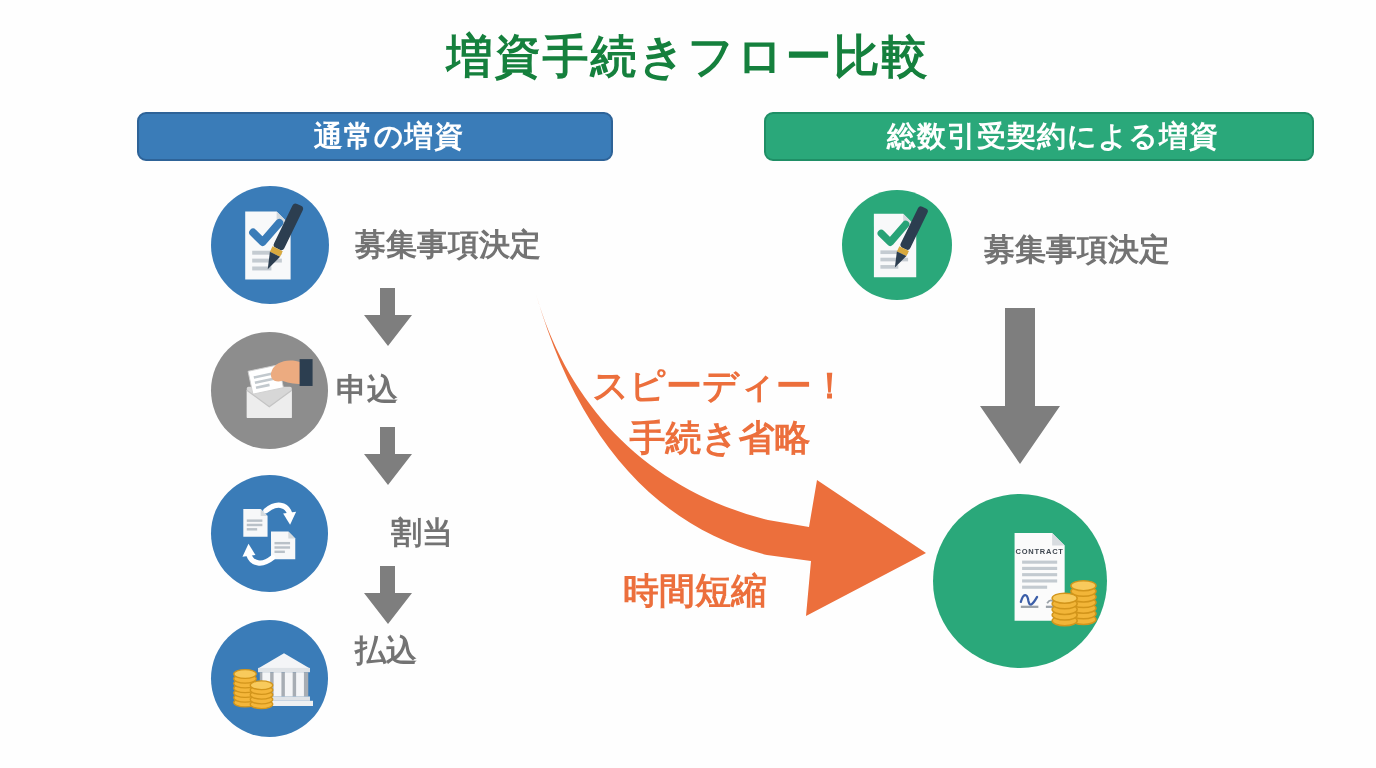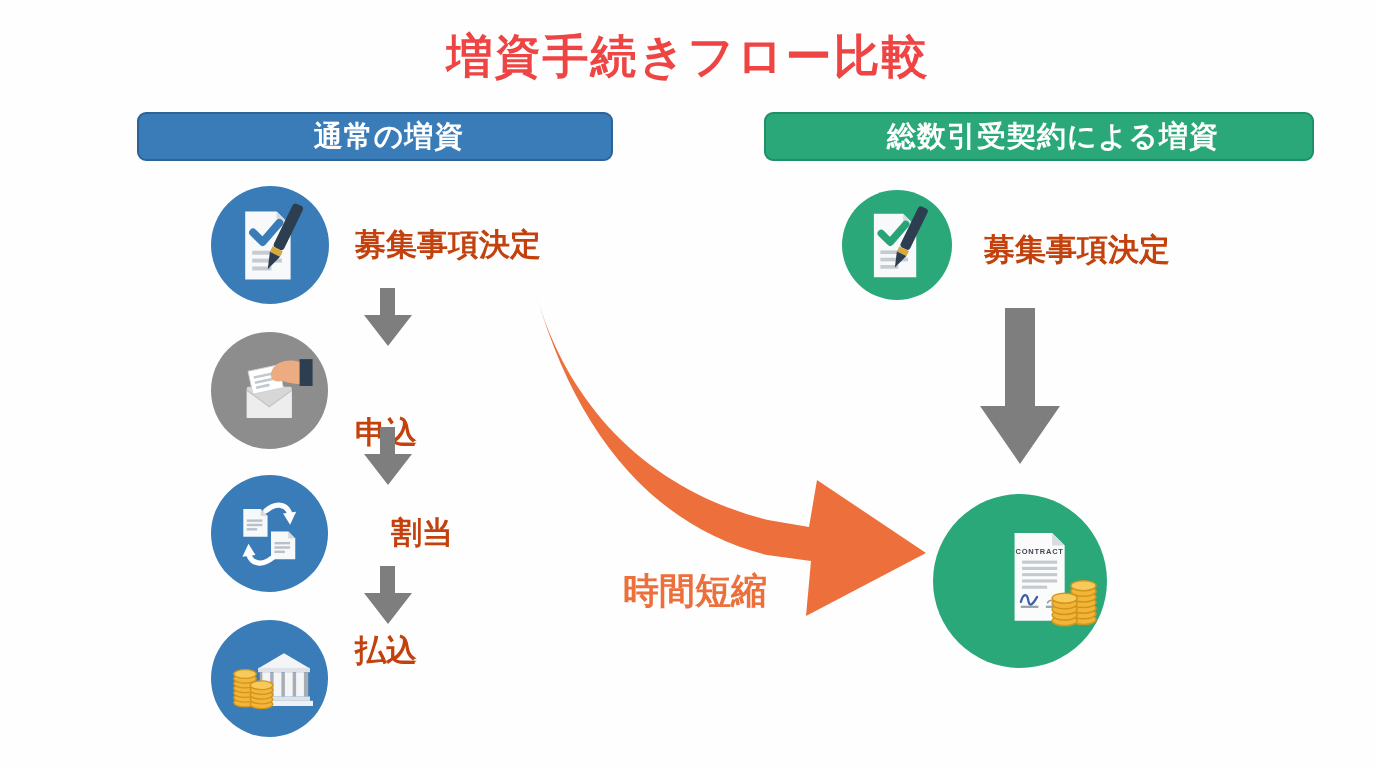--- a/index.html
+++ b/index.html
@@ -1,31 +1,31 @@
 <!DOCTYPE html>
 <html><head>
 <meta charset="utf-8">
 <style>
   html,body{margin:0;padding:0;background:#fff;}
   .canvas{position:relative;width:1376px;height:768px;background:#fefefe;overflow:hidden;
           font-family:"Liberation Sans","DejaVu Sans",sans-serif;}
   .title{position:absolute;top:26px;left:0;width:100%;text-align:center;margin:0;
-         font-size:46px;font-weight:800;color:#ef4444;letter-spacing:2px;}
+         font-size:46px;font-weight:800;color:#15803d;letter-spacing:2px;}
   .col-header{position:absolute;top:112px;height:49px;border-radius:9px;
               display:flex;align-items:center;justify-content:center;
               color:#ffffff;font-size:29px;font-weight:700;letter-spacing:1px;box-sizing:border-box;padding-left:28px;}
   .col-header.blue{left:137px;width:476px;background:#3a7cb8;border:2px solid #2e6398;}
   .col-header.green{left:764px;width:550px;background:#2aa87a;border:2px solid #1f8f66;}
   .circle{position:absolute;border-radius:50%;display:flex;align-items:center;justify-content:center;}
   .circle.blue{background:#3a7cb8;}
   .circle.gray{background:#8d8d8d;}
   .circle.green{background:#2aa87a;}
   .circle svg{width:74%;height:74%;}
   .big-circle svg{width:72%;height:72%;}
-  .step-label{position:absolute;font-size:31px;font-weight:700;color:#c2410c;white-space:nowrap;}
+  .step-label{position:absolute;font-size:31px;font-weight:700;color:#737373;white-space:nowrap;}
   .center-label{text-align:center;}
   .arrow{position:absolute;}
   .orange-note{position:absolute;color:#ec6f3c;font-weight:800;font-size:36px;
                text-align:center;line-height:1.45;white-space:nowrap;}
 </style>
 </head>
 <body>
 
 <div class="canvas">
 
@@ -67,21 +67,21 @@
         <rect x="33" y="31" width="25" height="3" fill="#c2c9ce"></rect>
         <rect x="33" y="37" width="25" height="3" fill="#c2c9ce"></rect>
         <rect x="33" y="43" width="16" height="3" fill="#c2c9ce"></rect>
       </g>
       <polygon points="24,82 24,50 50,69 76,50 76,82" fill="#ededed"></polygon>
       <polyline points="24,50 50,69 76,50" fill="none" stroke="#c4c4c4" stroke-width="1.5"></polyline>
       <path d="M88,18 C70,12 57,18 53,27 C49,36 56,42 65,39 C73,42 82,43 90,43 Z" fill="#ecab80"></path>
       <rect x="85" y="14" width="15" height="31" fill="#2c3e50"></rect>
     </svg>
   </div>
-  <div class="step-label" style="left:355px;top:369px;margin-top:43px;">申込</div>
+  <div class="step-label" style="left:336px;top:369px;">申込</div>
 
   <svg class="arrow" style="left:361px;top:427px;" width="54" height="58" viewBox="0 0 54 58">
     <polygon points="19,0 34,0 34,27 51,27 27,58 3,27 19,27" fill="#7e7e7e"></polygon>
   </svg>
 
   <div class="circle blue" style="left:211px;top:475px;width:117px;height:117px;">
     <svg viewBox="0 0 100 100">
       <path d="M20,22 h20 l8,8 v24 h-28 z" fill="#f7f8f9"></path>
       <polygon points="40,22 48,30 40,30" fill="#d4dade"></polygon>
       <rect x="24" y="34" width="18" height="2.8" fill="#b9c1c8"></rect>
@@ -182,16 +182,20 @@
           <ellipse cx="66" cy="68.5" rx="10" ry="4"></ellipse>
         <ellipse cx="66" cy="64" rx="10" ry="4" fill="#f8ca5c"></ellipse>
       </g>
     </svg>
   </div>
 
   <svg class="arrow" style="left:520px;top:288px;" width="425" height="350" viewBox="0 0 425 350">
     <path d="M 16,6 C 48,118 128,202 248,232 L 289,239 L 297,192 L 406,265 L 286,328 L 291,273 L 247,267 C 138,240 58,152 16,6 Z" fill="#ec6f3c"></path>
   </svg>
 
+  <div class="orange-note" style="left:550px;top:360px;width:340px;">
+    <span style="display:block">スピーディー！</span>
+    <span style="display:block">手続き省略</span>
+  </div>
 
   <div class="orange-note" style="left:555px;top:565px;width:280px;">時間短縮</div>
 
 </div>
 
 </body></html>

